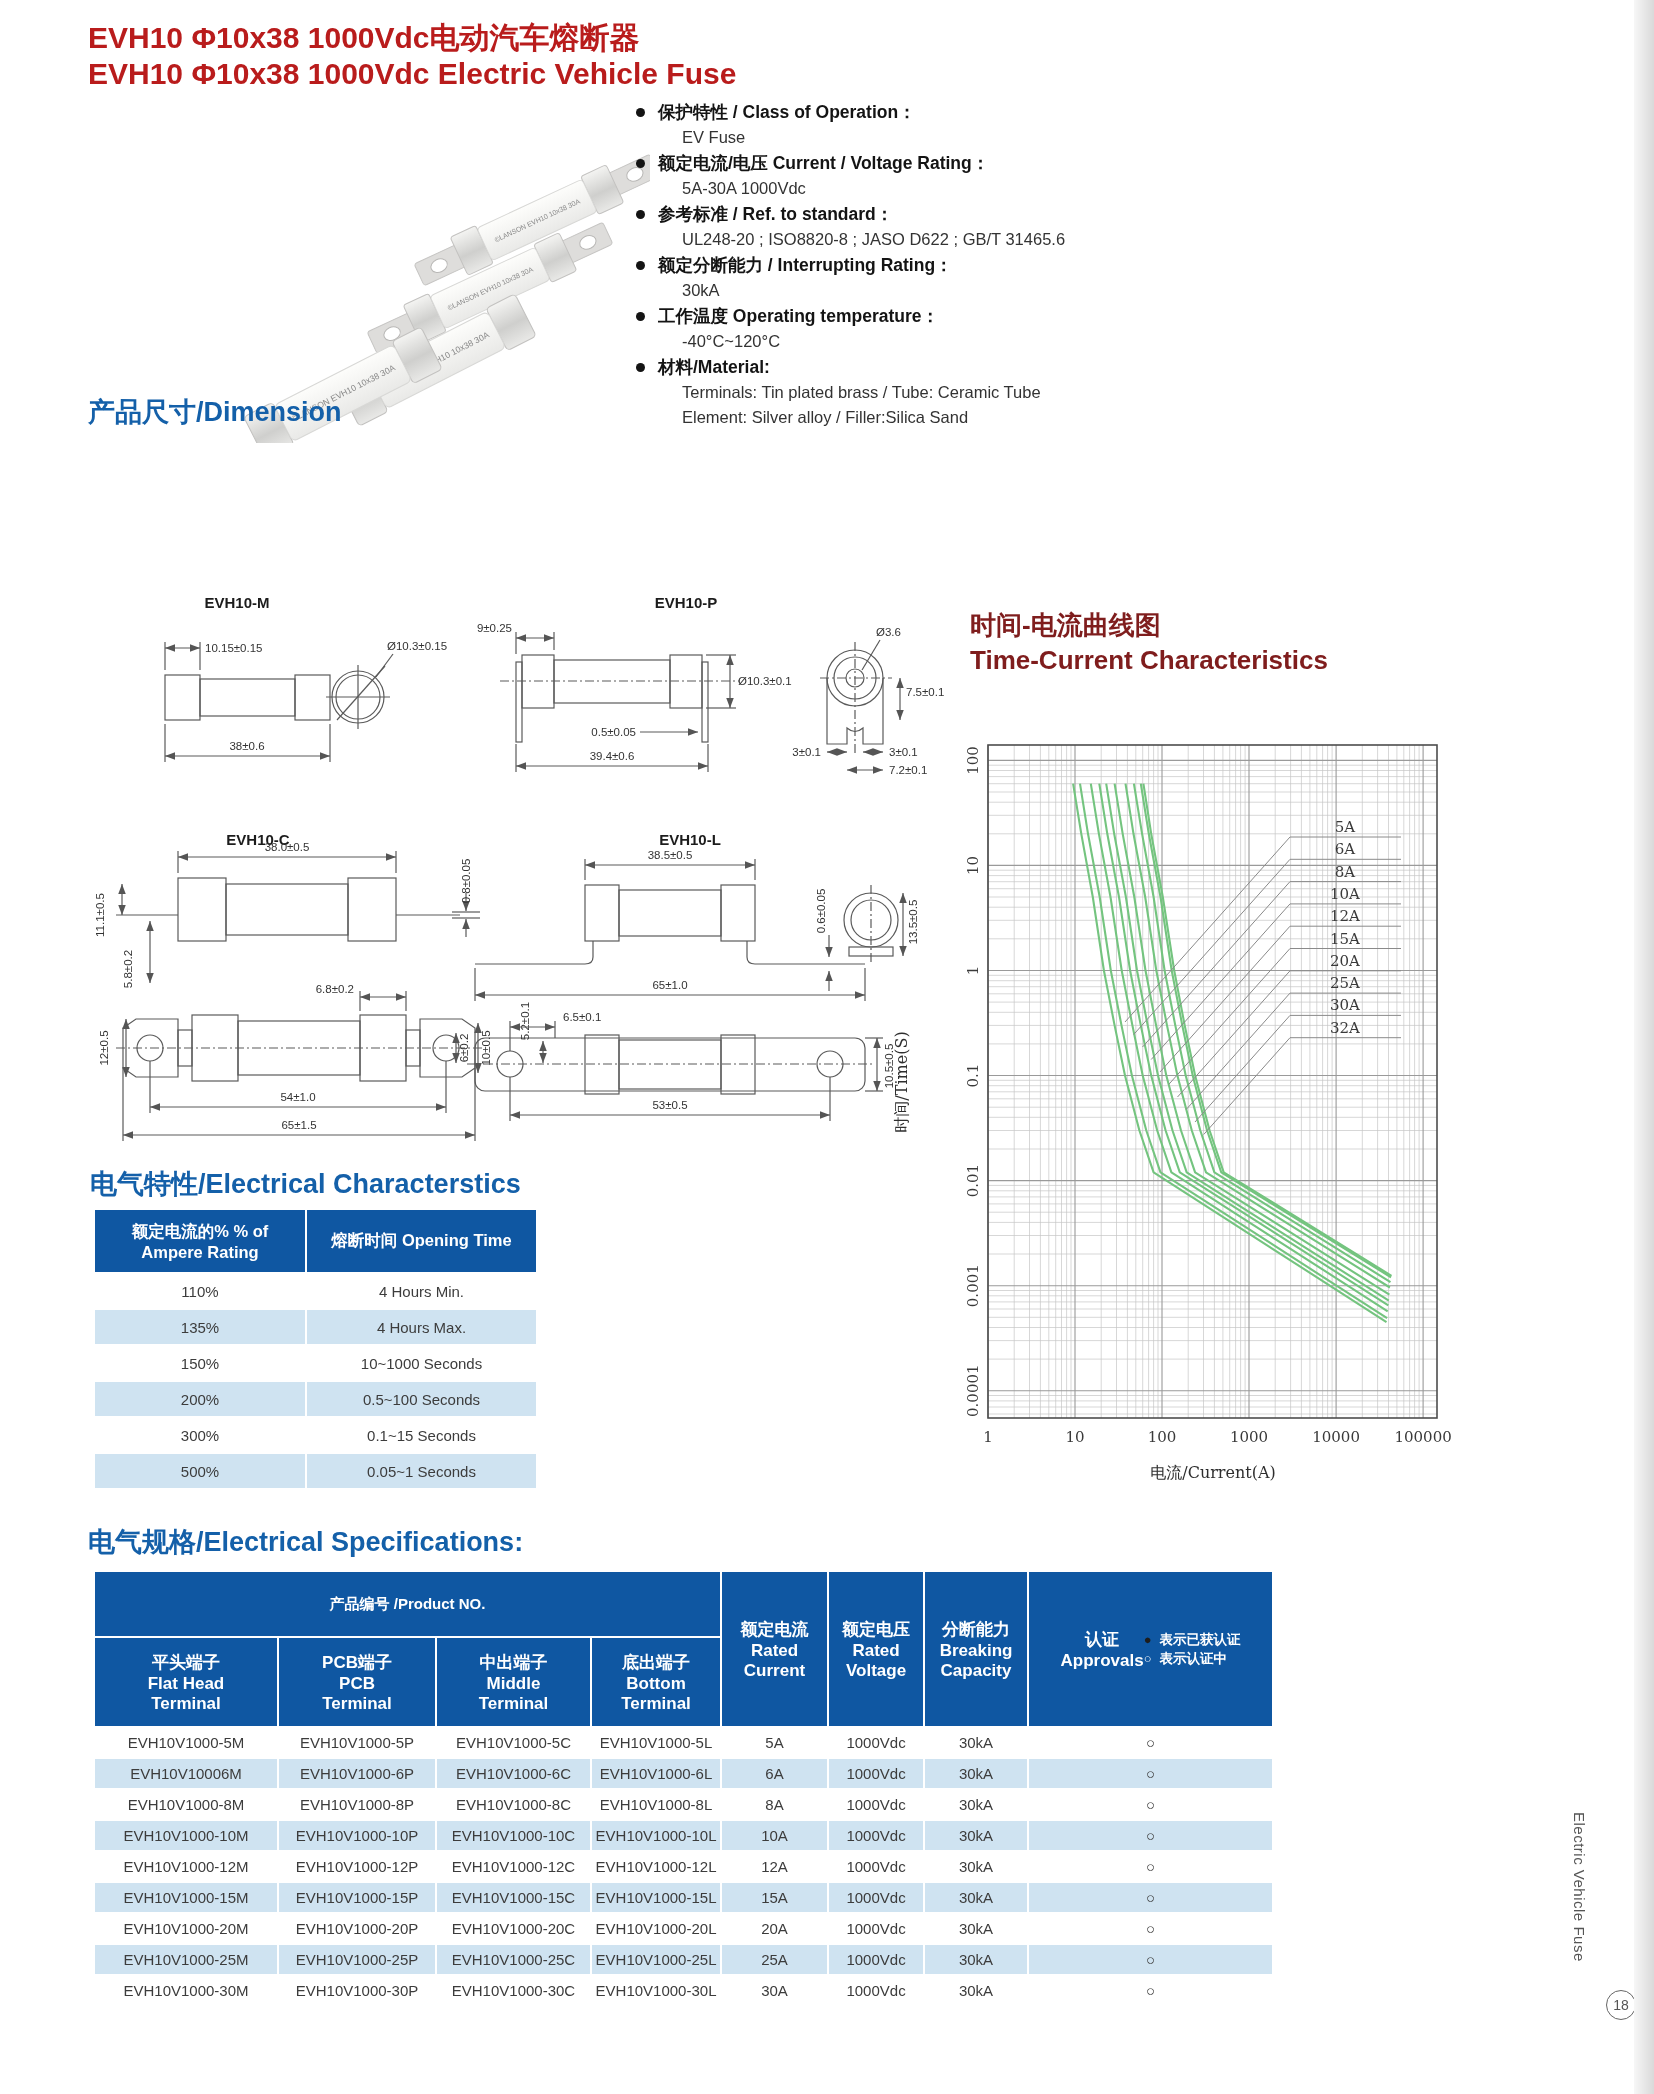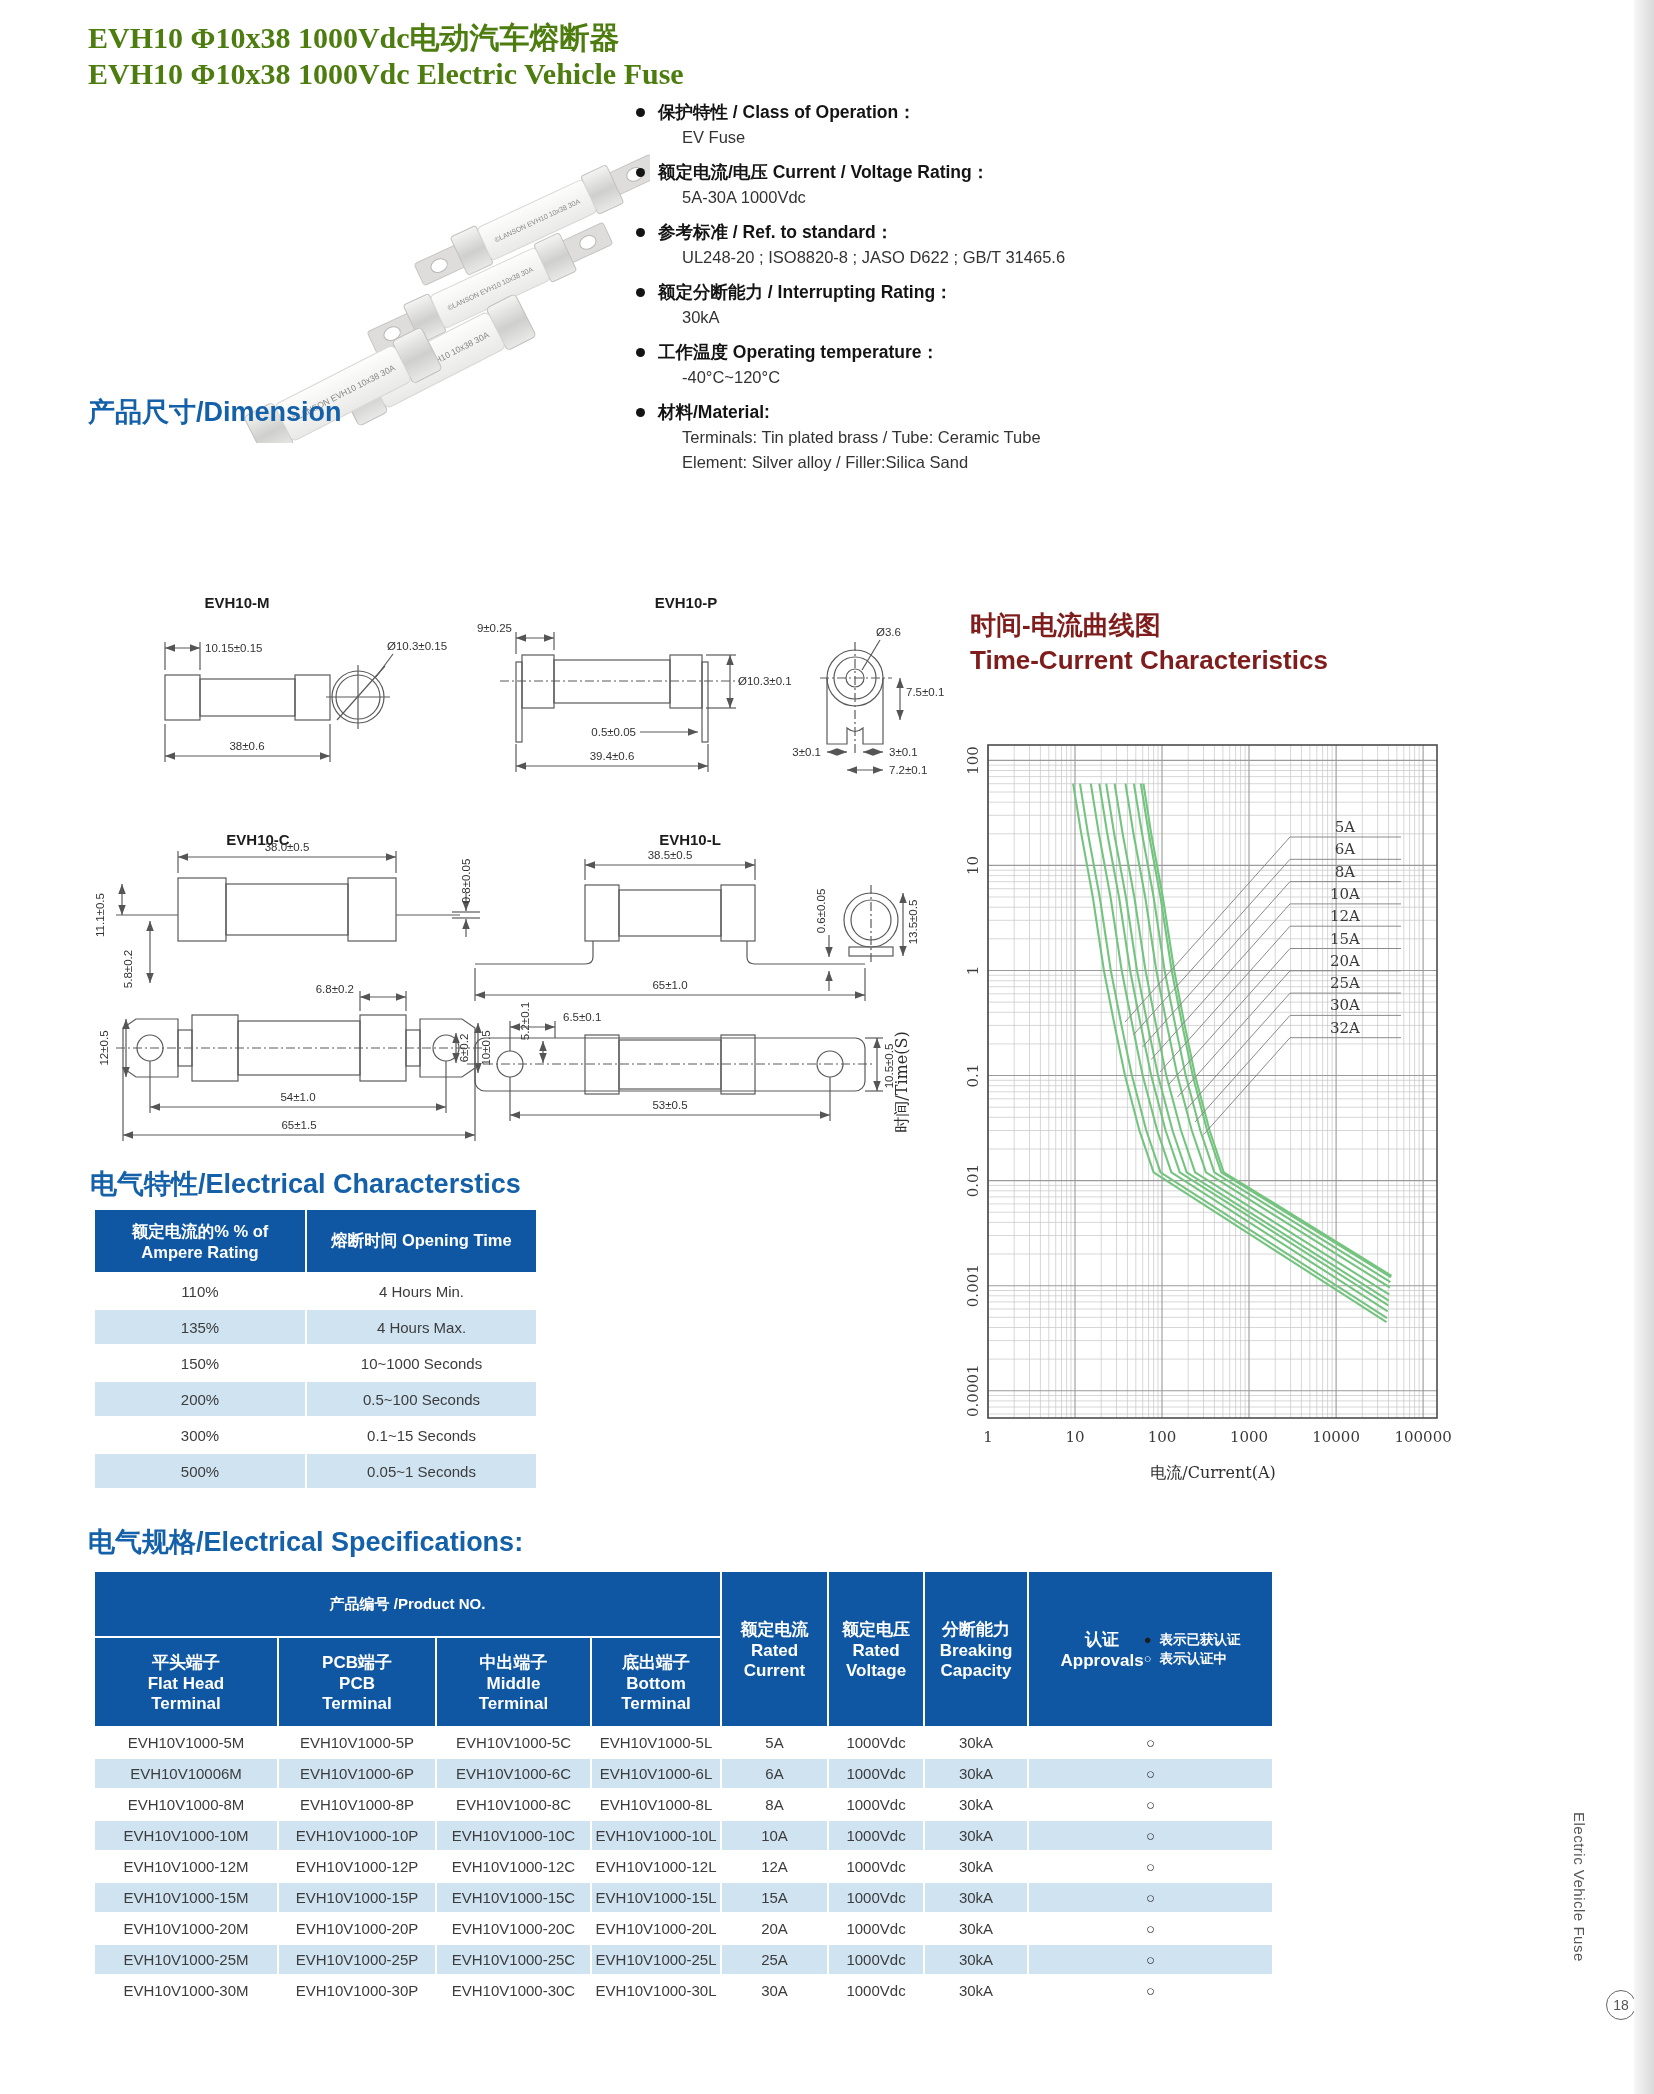--- a/index.html
+++ b/index.html
@@ -1,22 +1,22 @@
 <!DOCTYPE html>
 <html><head>
 <meta charset="utf-8">
 <style>
   html,body{margin:0;padding:0;}
   body{width:1654px;height:2094px;position:relative;background:#fff;overflow:hidden;
        font-family:"Liberation Sans",sans-serif;color:#222;}
   .abs{position:absolute;}
-  .page-title{left:88px;top:20px;line-height:36px;font-size:30px;font-weight:bold;color:#4d7c0f;font-family:Liberation Serif, serif;}
+  .page-title{left:88px;top:20px;line-height:36px;font-size:30px;font-weight:bold;color:#b91c1c;}
   .h1{font-size:27px;font-weight:bold;color:#1460a9;}
   
-  .features{left:636px;top:100px;width:560px;display:flex;flex-direction:column;gap:10px;}
+  .features{left:636px;top:100px;width:560px;display:flex;flex-direction:column;gap:1px;}
   .feature{display:flex;gap:13px;}
   .feature .dot{width:9px;height:9px;border-radius:50%;background:#141414;margin-top:8px;flex:none;}
   .feature .t{font-size:17.5px;font-weight:bold;color:#141414;line-height:25px;}
   .feature .v{font-size:16.5px;color:#333;line-height:25px;margin-left:24px;}
   
   .chart-title{left:970px;top:608px;line-height:35px;font-size:26px;font-weight:bold;color:#7f1d1d;}
   .ctick{font-family:"DejaVu Serif",serif;font-size:15px;fill:#3a3a3a;}
   .caxis{font-family:"DejaVu Serif",serif;font-size:16px;fill:#2e2e2e;}
   
   .dim{font-size:11.5px;fill:#333;}

